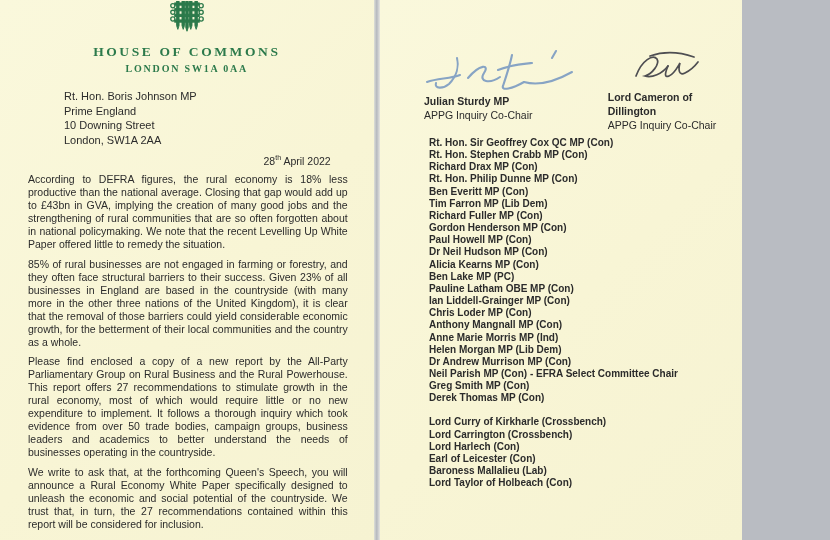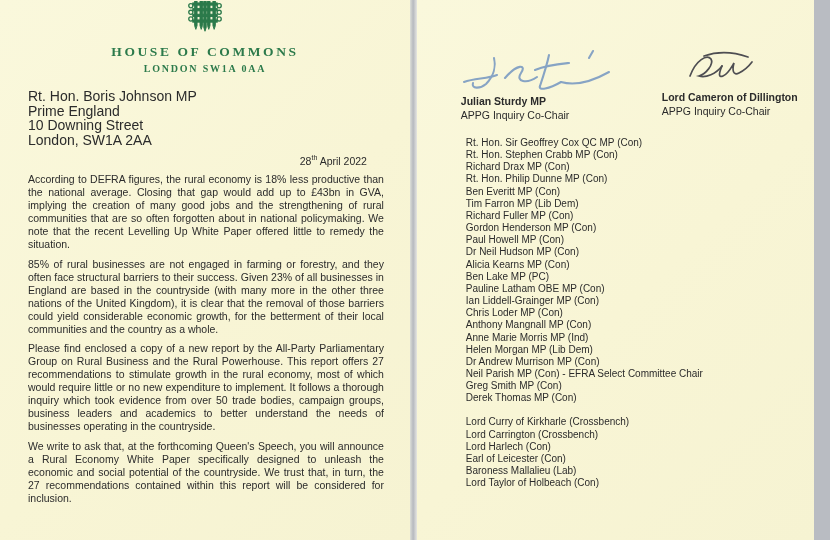--- a/index.html
+++ b/index.html
@@ -1,49 +1,49 @@
 <!DOCTYPE html>
 <html><head>
 <meta charset="utf-8">
 <style>
   * { margin:0; padding:0; box-sizing:border-box; }
   html,body { width:830px; height:540px; overflow:hidden; }
   body { font-family:"Liberation Sans", sans-serif; color:#2b2b2b; background:#b9bcc2; }
-  .scan { position:relative; width:814px; height:540px; display:flex; }
+  .scan { position:relative; width:742px; height:540px; display:flex; }
 
   .page { background:linear-gradient(135deg,#faf8dc 0%, #f8f5d5 55%, #f6f3d2 100%); height:540px; position:relative; }
   .page-left  { width:418px; }
   .page-gap   { width:7px; background:linear-gradient(90deg,#dddfd8 0%, #b6b9bf 45%, #e6e6e1 100%); }
   .page-right { width:405px; }
 
   
   .letterhead { text-align:center; padding-top:1px; }
   .crest { display:inline-block; height:35px; }
   .hoc-title { font-family:"Liberation Serif", serif; font-weight:bold; font-size:13.5px;
                letter-spacing:2.6px; margin-top:4px; }
   .hoc-sub   { font-family:"Liberation Serif", serif; font-weight:bold; font-size:10px;
                letter-spacing:1.8px; margin-top:3px; }
 
   .letter-body { padding:0 26px 0 28px; }
-  .recipient { margin-top:15px; font-size:14px; line-height:14.6px; }
+  .recipient { margin-top:15px; font-size:11px; line-height:14.6px;margin-left:36px; }
   .date-line { text-align:right; font-size:10.5px; margin-top:7px; padding-right:17px; }
   .date-line sup { font-size:7px; }
   .salutation { font-size:10.5px; margin-top:12px; }
   .paras p { font-size:10.5px; line-height:13px; text-align:justify; margin-top:6.5px; }
 
   
   .sig-row { position:absolute; top:48px; left:44px; right:10px; display:flex; }
   .sig-block { font-size:10.5px; line-height:14px; }
   .sig-block-1 { width:201px; }
   .sig-ink { display:block; }
   .sig-name { font-weight:bold; }
   .sig-role { }
 
   .signatories { position:absolute; top:137px; left:49px; right:8px;
-                 font-weight:normal; font-size:10px; }
+                 font-weight:bold; font-size:10px; }
   .name-list div { line-height:12.15px; white-space:nowrap; }
   .list-spacer { height:12px; }
 </style>
 </head>
 <body>
 
 <div class="scan">
 
   <div class="page page-left">
 

